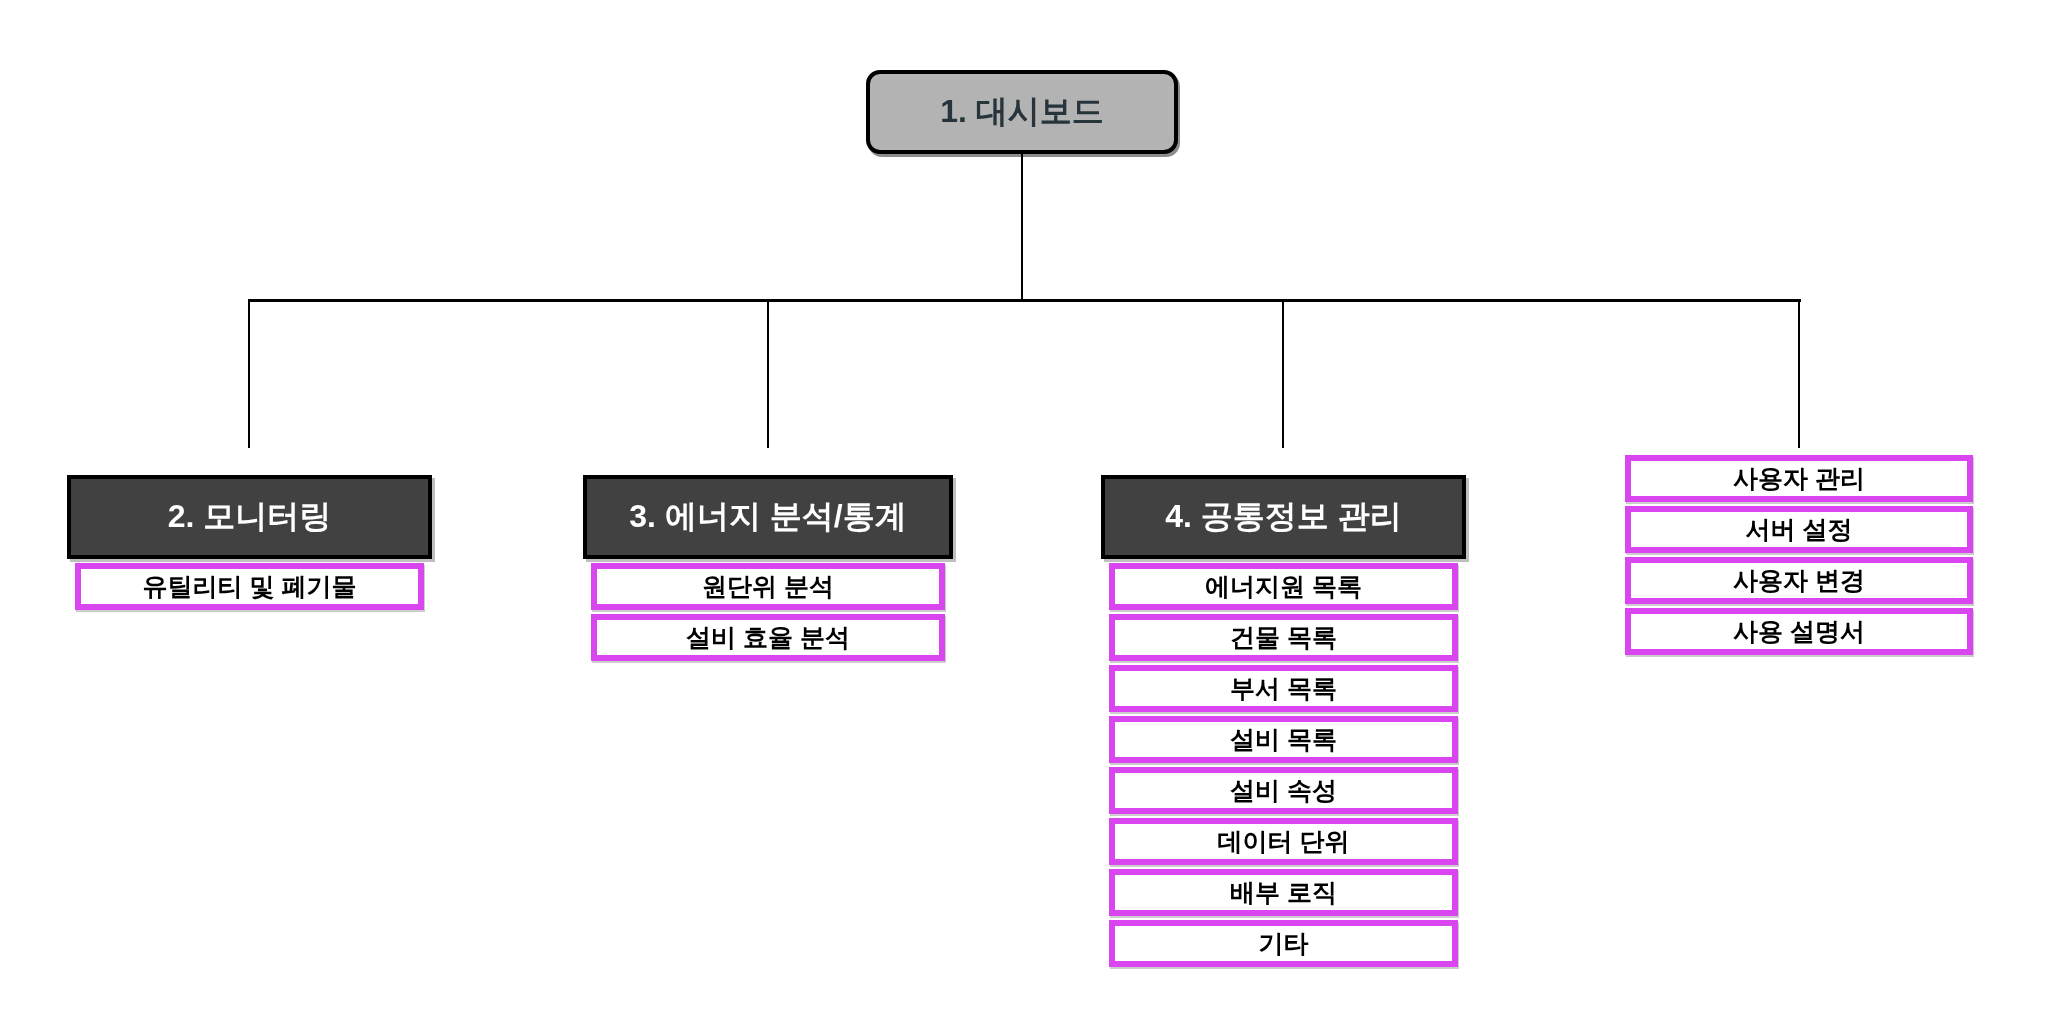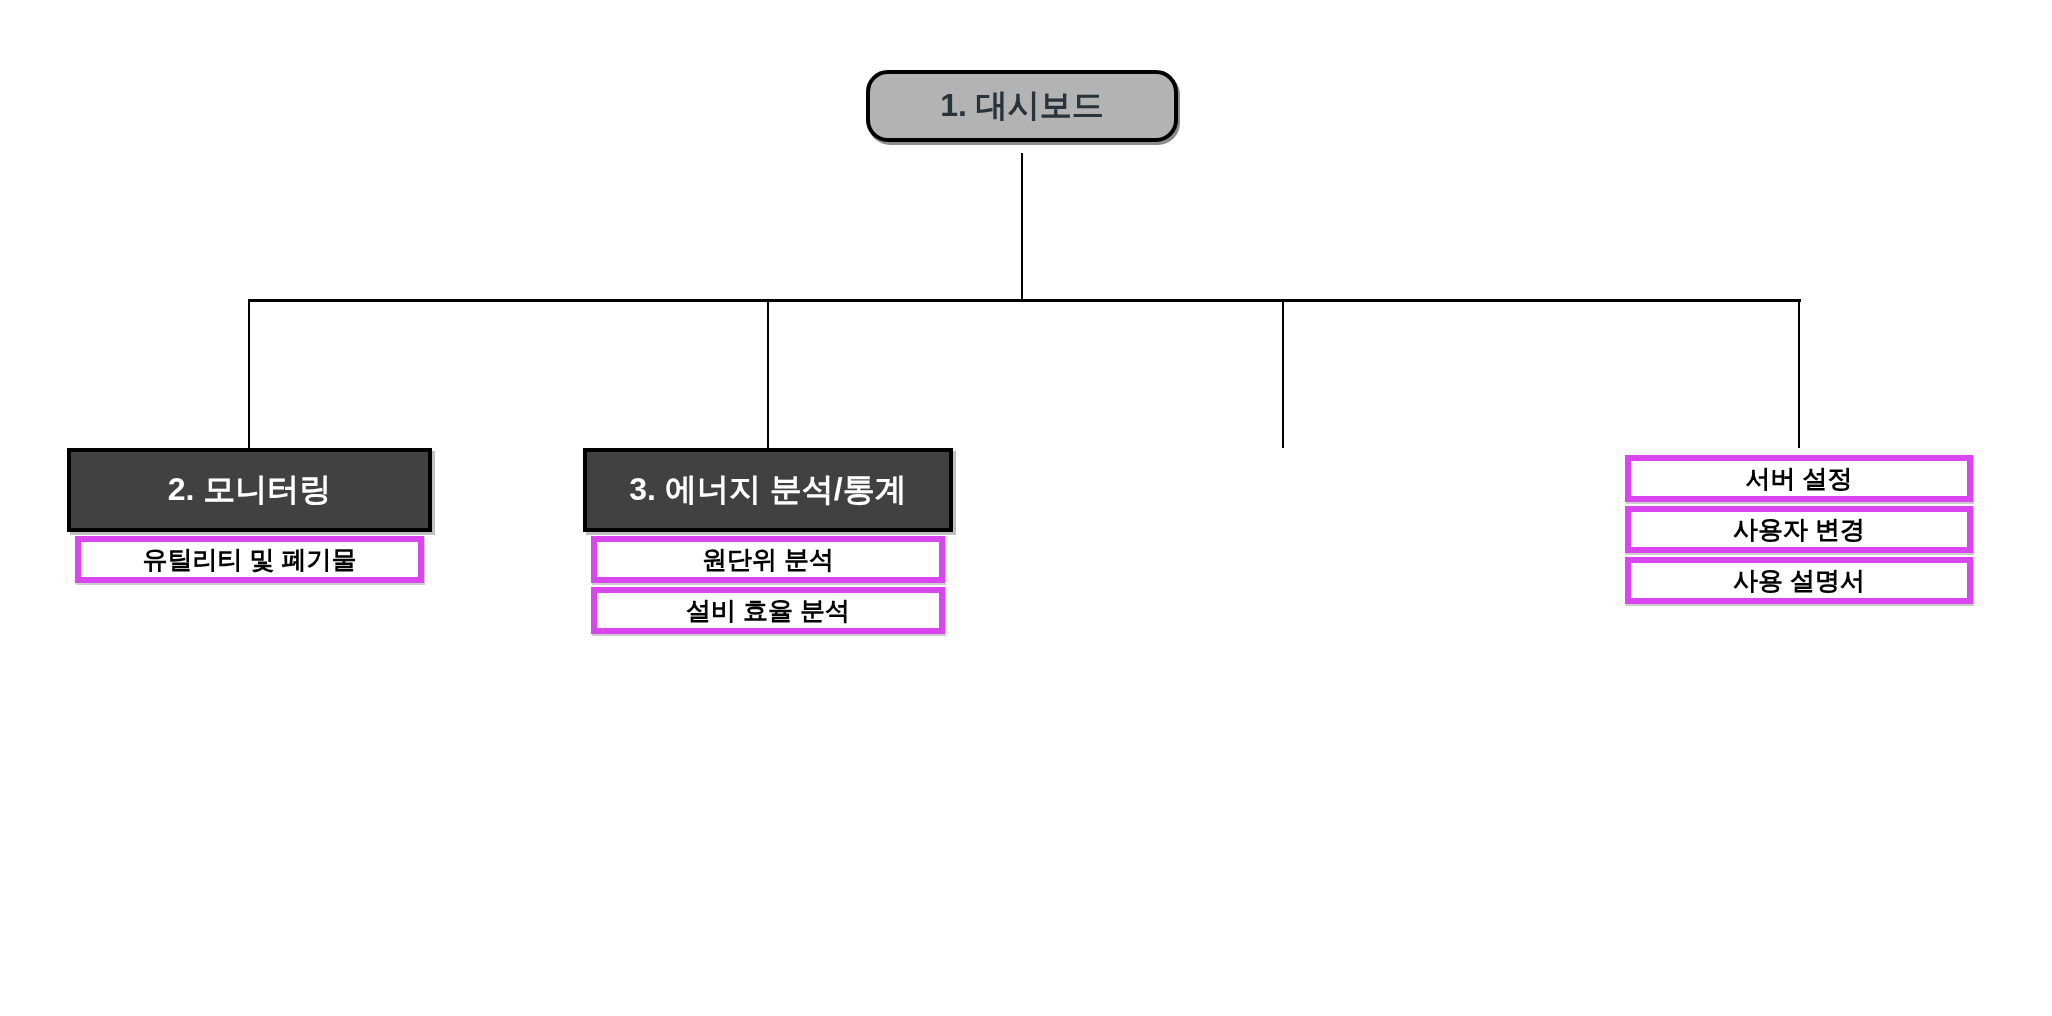--- a/index.html
+++ b/index.html
@@ -9,38 +9,39 @@
   }
   .line { position:absolute; background:#000000; }
   .l-trunk { left:1021px; top:153px; width:2px;    height:147px; }
   .l-hbar  { left:248px;  top:299px; width:1553px; height:3px;   }
   .l-d2    { left:248px;  top:299px; width:2px;    height:149px; }
   .l-d3    { left:767px;  top:299px; width:2px;    height:149px; }
   .l-d4    { left:1282px; top:299px; width:2px;    height:149px; }
   .l-d5    { left:1798px; top:299px; width:2px;    height:149px; }
 
   .node-root {
-    position:absolute; left:866px; top:70px; width:312px; height:72px;
-    box-sizing:border-box; border:4px solid #000000; border-radius:22px;
+    position:absolute; left:866px; top:70px; width:312px; height:84px;
+    box-sizing:border-box; border:4px solid #000000; border-radius:14px;
     background:#b3b3b3; color:#27343c;
     display:flex; align-items:center; justify-content:center;
     font-size:32px; font-weight:bold;
     box-shadow:2px 3px 0 rgba(0,0,0,0.45);
   }
   .col { position:absolute; top:448px; }
   .col-2 { left:67px;   width:365px; }
   .col-3 { left:583px;  width:370px; }
   .col-4 { left:1101px; width:365px; }
   .col-5 { left:1617px; width:364px; }
   .branch-header {
     box-sizing:border-box; width:100%; height:84px;
     border:4px solid #000000; background:#414141; color:#ffffff;
     display:flex; align-items:center; justify-content:center;
     font-size:32px; font-weight:bold;
     box-shadow:3px 3px 0 rgba(0,0,0,0.25);
+    margin-top:27px;
   }
   .branch-item {
     box-sizing:border-box; width:calc(100% - 16px); height:47px;
     margin:4px auto 0; border:6px solid #d946ef; background:#ffffff; color:#000000;
     display:flex; align-items:center; justify-content:center;
     font-size:25px; font-weight:bold;
     box-shadow:1px 2px 0 rgba(0,0,0,0.2);
   }
   .branch-item:first-of-type { margin-top:7px; }
 </style>
@@ -68,20 +69,34 @@
   </div>
 
   <div class="col col-3">
     <div class="branch-header">
       <span>3. 에너지 분석/통계</span>
     </div>
     <div class="branch-item">원단위 분석</div>
     <div class="branch-item">설비 효율 분석</div>
   </div>
 
+  <div class="col col-4">
+    <div class="branch-header">
+      <span>4. 공통정보 관리</span>
+    </div>
+    <div class="branch-item">에너지원 목록</div>
+    <div class="branch-item">건물 목록</div>
+    <div class="branch-item">부서 목록</div>
+    <div class="branch-item">설비 목록</div>
+    <div class="branch-item">설비 속성</div>
+    <div class="branch-item">데이터 단위</div>
+    <div class="branch-item">배부 로직</div>
+    <div class="branch-item">기타</div>
+  </div>
 
   <div class="col col-5">
+    <div class="branch-item">사용자 관리</div>
     <div class="branch-item">서버 설정</div>
     <div class="branch-item">사용자 변경</div>
     <div class="branch-item">사용 설명서</div>
   </div>
 
 </div>
 
 </body></html>

